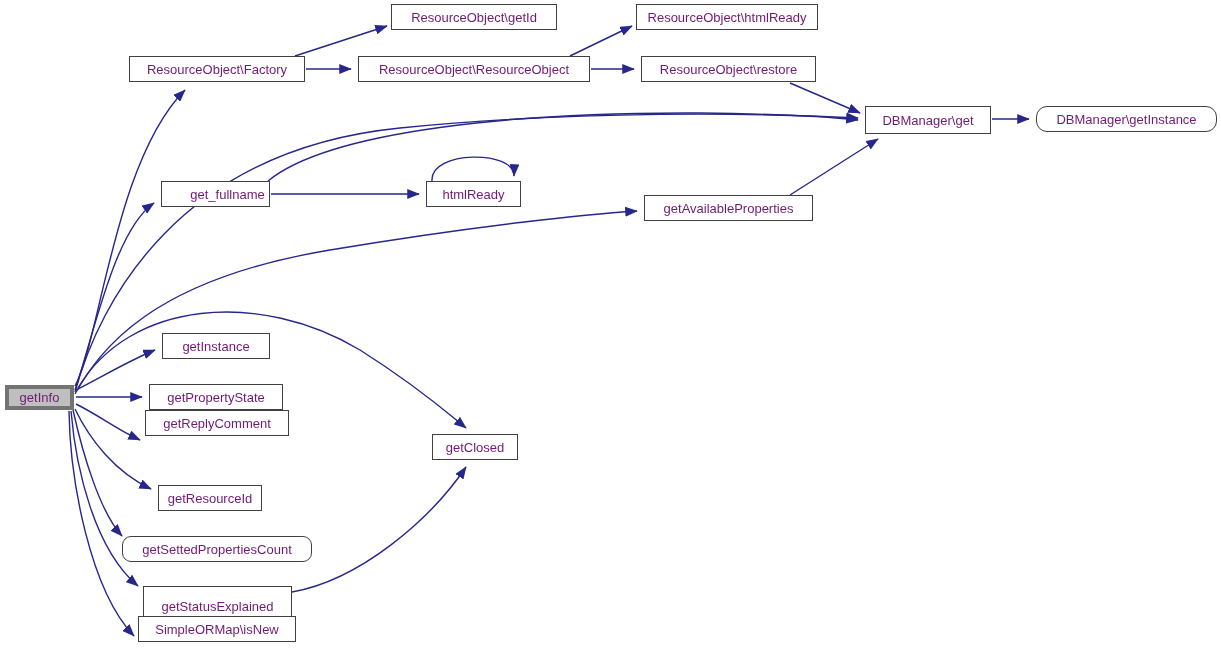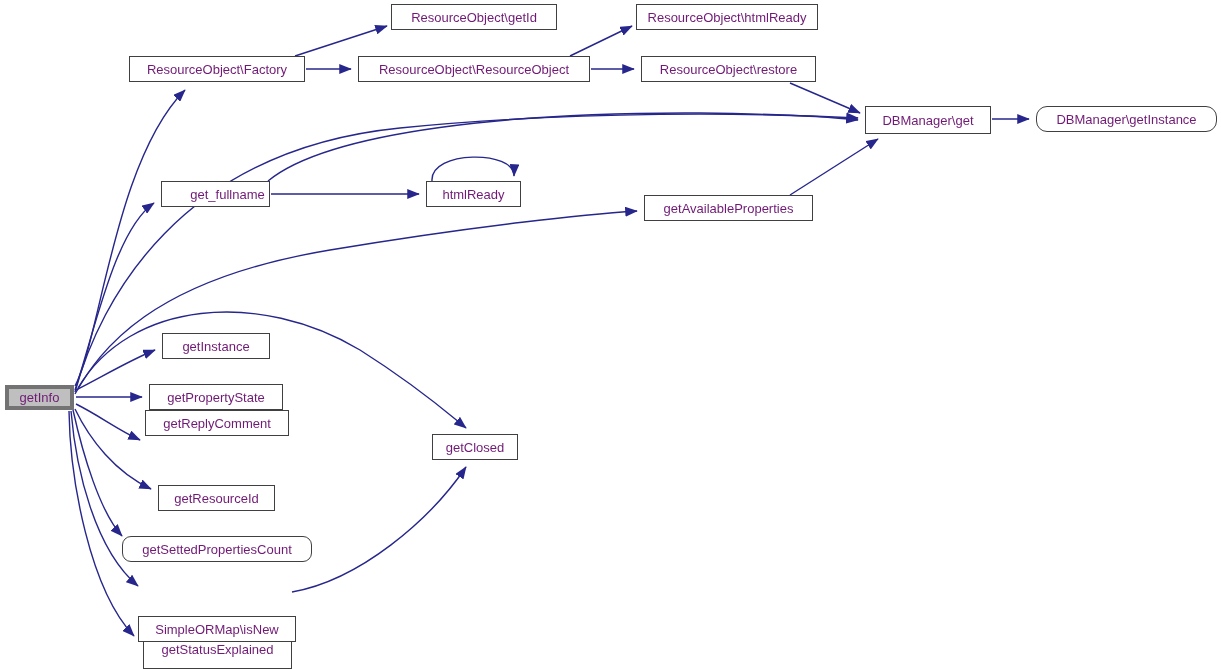--- a/index.html
+++ b/index.html
@@ -123,26 +123,26 @@
       </div>
       <div class="node" style="left: 149px; top: 384px; width: 134px; height: 26px;">
         <span class="node-label">getPropertyState</span>
       </div>
       <div class="node" style="left: 145px; top: 410px; width: 144px; height: 26px;">
         <span class="node-label">getReplyComment</span>
       </div>
       <div class="node" style="left: 432px; top: 434px; width: 86px; height: 26px;">
         <span class="node-label">getClosed</span>
       </div>
-      <div class="node" style="left: 158px; top: 485px; width: 117px; height: 26px;">
+      <div class="node" style="left: 158px; top: 485px; width: 104px; height: 26px;">
         <span class="node-label">getResourceId</span>
       </div>
       <div class="node" style="left: 122px; top: 536px; width: 190px; height: 26px; border-radius: 9px;">
         <span class="node-label">getSettedPropertiesCount</span>
       </div>
-      <div class="node" style="left: 143px; top: 586px; width: 149px; height: 40px; margin-top: 43px;">
+      <div class="node" style="left: 143px; top: 586px; width: 149px; height: 40px;">
         <span class="node-label">getStatusExplained</span>
       </div>
       <div class="node" style="left: 138px; top: 616px; width: 158px; height: 26px;">
         <span class="node-label">SimpleORMap\isNew</span>
       </div>
     </div>
 </div>
 
 </body></html>

